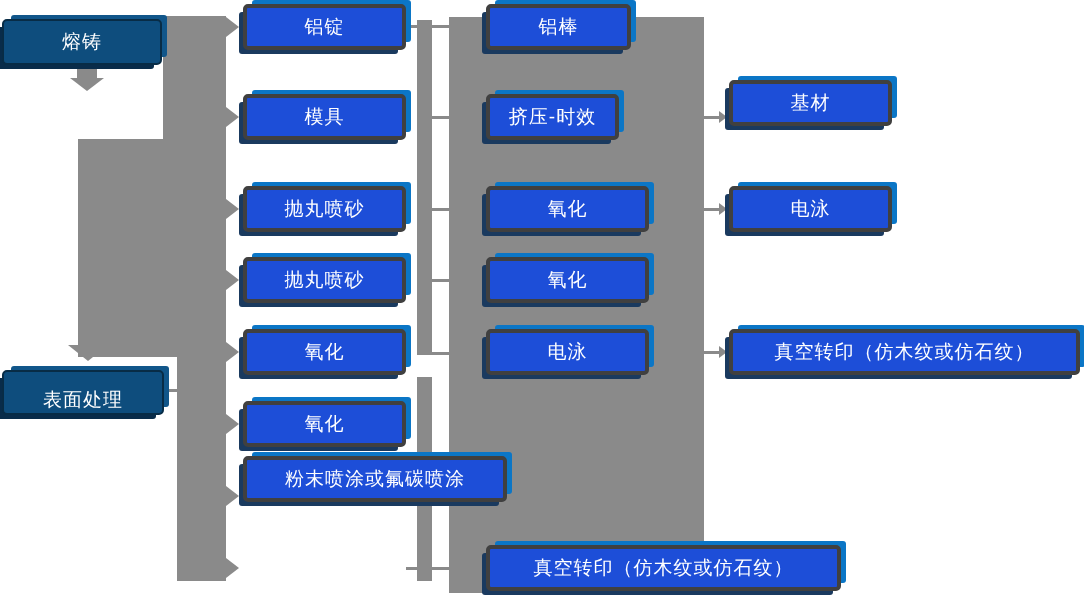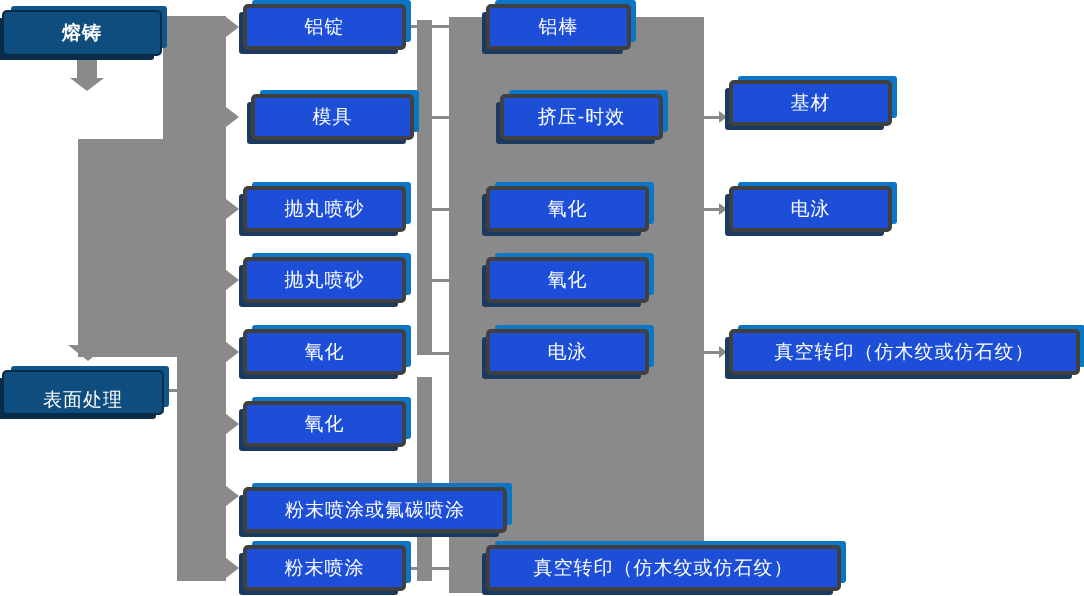--- a/index.html
+++ b/index.html
@@ -102,56 +102,53 @@
 
   <div class="gray" style="left:449px;top:17px;width:255px;height:576px;"></div>
 
   <div class="gray" style="left:704px;top:116px;width:15px;height:3px;"></div>
   <div class="tri tri-right-sm" style="left:719px;top:111px;"></div>
   <div class="gray" style="left:704px;top:208px;width:15px;height:3px;"></div>
   <div class="tri tri-right-sm" style="left:719px;top:203px;"></div>
   <div class="gray" style="left:704px;top:351px;width:15px;height:3px;"></div>
   <div class="tri tri-right-sm" style="left:719px;top:346px;"></div>
 
-  <div class="box navy" style="left:2px;top:10px;width:160px;font-weight:bold;">
+  <div class="box navy" style="left:2px;top:19px;width:160px;">
     <span>熔铸</span>
   </div>
   <div class="box navy" style="left:2px;top:370px;width:162px;height:45px;align-items:flex-end;">
     <span>表面处理</span>
   </div>
 
   <div class="box blue" style="left:243px;top:4px;width:163px;">
     <span>铝锭</span>
   </div>
-  <div class="box blue" style="left:243px;top:94px;width:163px;margin-left:8px;">
+  <div class="box blue" style="left:243px;top:94px;width:163px;">
     <span>模具</span>
   </div>
   <div class="box blue" style="left:243px;top:186px;width:163px;">
     <span>抛丸喷砂</span>
   </div>
   <div class="box blue" style="left:243px;top:257px;width:163px;">
     <span>抛丸喷砂</span>
   </div>
   <div class="box blue" style="left:243px;top:329px;width:163px;">
     <span>氧化</span>
   </div>
   <div class="box blue" style="left:243px;top:401px;width:163px;">
     <span>氧化</span>
   </div>
-  <div class="box blue" style="left:243px;top:487px;width:264px;">
+  <div class="box blue" style="left:243px;top:456px;width:264px;">
     <span>粉末喷涂或氟碳喷涂</span>
-  </div>
-  <div class="box blue" style="left:243px;top:545px;width:163px;">
-    <span>粉末喷涂</span>
   </div>
 
   <div class="box blue" style="left:486px;top:4px;width:145px;">
     <span>铝棒</span>
   </div>
-  <div class="box blue" style="left:486px;top:94px;width:163px;margin-left:14px;">
+  <div class="box blue" style="left:486px;top:94px;width:133px;">
     <span>挤压-时效</span>
   </div>
   <div class="box blue" style="left:486px;top:186px;width:163px;">
     <span>氧化</span>
   </div>
   <div class="box blue" style="left:486px;top:257px;width:163px;">
     <span>氧化</span>
   </div>
   <div class="box blue" style="left:486px;top:329px;width:163px;">
     <span>电泳</span>

